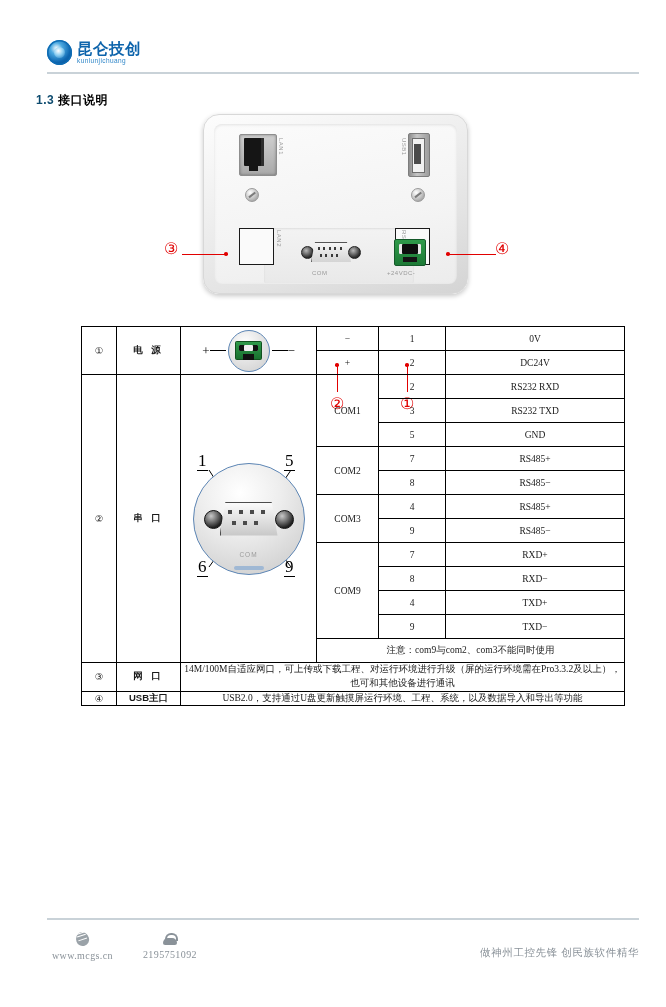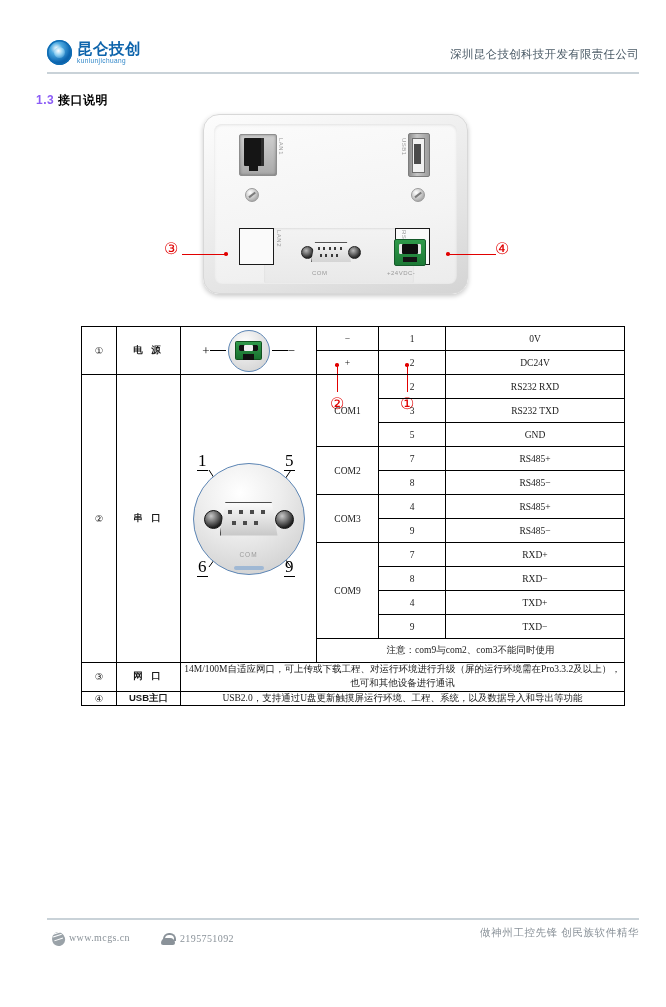--- a/index.html
+++ b/index.html
@@ -53,21 +53,21 @@
     background:#c9d2d8;
   }
 
   
   .sec-title {
     position:absolute; left:36px; top:92px;
     font-family:"Liberation Sans", sans-serif;
     font-weight:bold; font-size:12px; color:#000;
     letter-spacing:.5px;
   }
-  .sec-num { color:#8b5cf6; }
+  .sec-num { color:#0c4a6e; }
 
   
   .figure { position:absolute; left:0; top:108px; width:666px; height:205px; }
 
   .device {
     position:absolute; left:203px; top:6px; width:263px; height:178px;
     border-radius:16px;
     background:linear-gradient(160deg,#fdfdfd 0%,#f0f0f0 35%,#e3e3e3 70%,#d4d4d4 100%);
     box-shadow:0 2px 5px rgba(0,0,0,.22);
     border:1px solid #d8d8d8;
@@ -324,21 +324,21 @@
   .pinno u{ text-decoration:none; border-bottom:1.4px solid #000; padding:0 1px; }
   .pn1{ left:14px; top:18px; }
   .pn5{ left:101px; top:18px; }
   .pn6{ left:14px; top:124px; }
   .pn9{ left:101px; top:124px; }
 
   
   .footer { position:absolute; left:0; top:918px; width:666px; height:60px; }
   .footer-rule { position:absolute; left:47px; top:0; width:592px; height:1.5px; background:#c9d2d8; }
   .footer-left { position:absolute; left:52px; top:14px; display:flex; align-items:center; gap:30px; }
-  .f-item { display:flex; align-items:flex-start; gap:4px; }
+  .f-item { display:flex; align-items:center; gap:4px;flex-direction:column; }
   .f-text {
     font-family:"Liberation Serif", serif; font-size:10px; color:#8a9299; letter-spacing:.4px;
   }
   .globe-icon{
     width:13px; height:14px; border-radius:50% 50% 50% 50%/55% 55% 45% 45%;
     background:#9aa2a8; position:relative; display:inline-block;
     transform:rotate(-18deg);
   }
   .globe-icon::before{
     content:""; position:absolute; left:2px; top:3px; width:9px; height:1.2px; background:#fff;
@@ -349,36 +349,35 @@
   }
   .phone-icon::before{
     content:""; position:absolute; left:1px; bottom:0; width:14px; height:7px;
     background:#8a9299; border-radius:7px 7px 3px 3px;
   }
   .phone-icon::after{
     content:""; position:absolute; left:3.5px; top:0px; width:9px; height:6px;
     border:2.2px solid #8a9299; border-bottom:none; border-radius:6px 6px 0 0;
   }
   .footer-right {
-    position:absolute; right:27px; top:8px;
+    position:absolute; right:27px; top:28px;
     font-family:"Liberation Sans", sans-serif; font-size:10.5px; color:#8a9299; letter-spacing:.6px;
   }
 </style>
 </head>
 <body>
 
 <div class="header">
   <div class="logo-wrap">
     <div class="logo-mark"></div>
     <div class="logo-text">
       <span class="logo-cn">昆仑技创</span>
       <span class="logo-en">kunlunjichuang</span>
     </div>
   </div>
-  <div class="header-company">深圳昆仑技创科技开发有限责任公司</div>
   <div class="header-rule"></div>
 </div>
 
 <div class="sec-title">
   <span class="sec-num">1.3</span>
   <span>接口说明</span>
 </div>
 
 <div class="figure">
 

